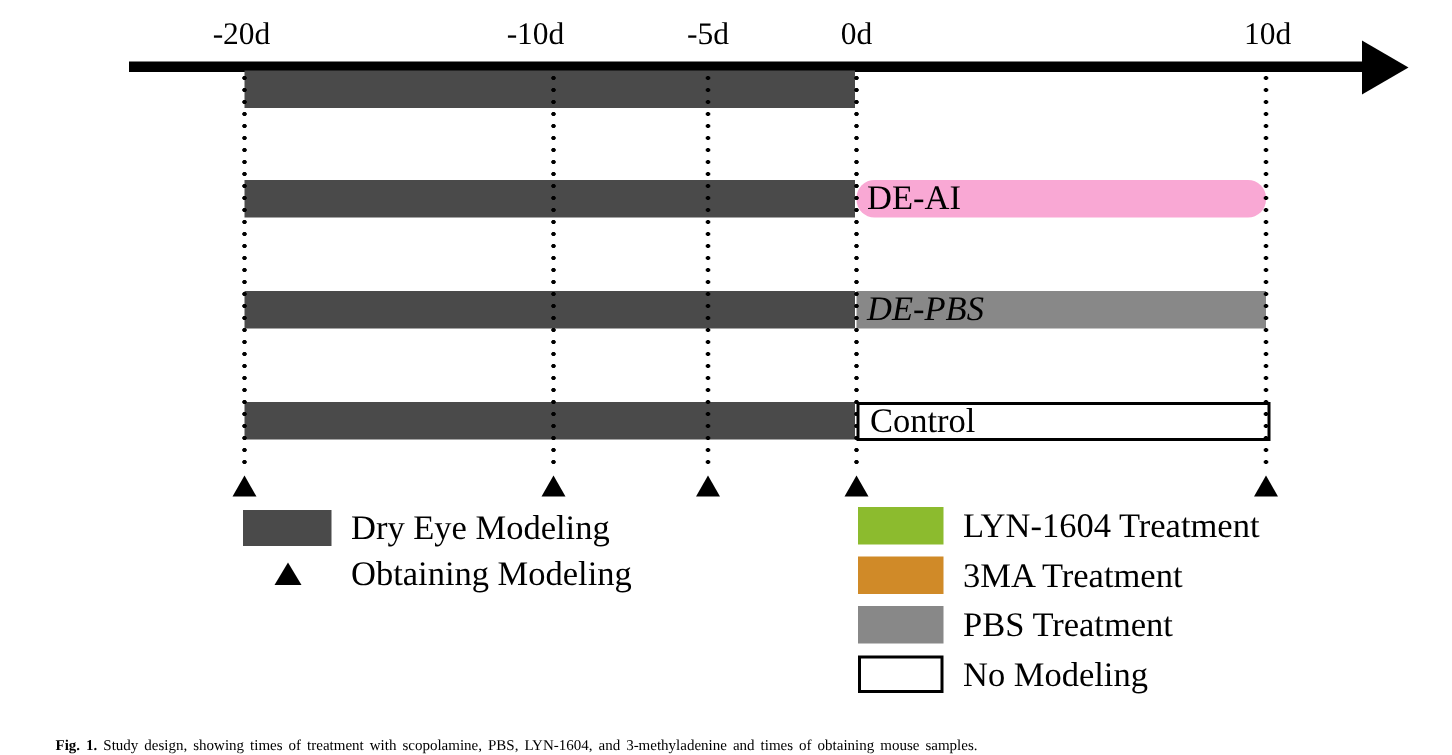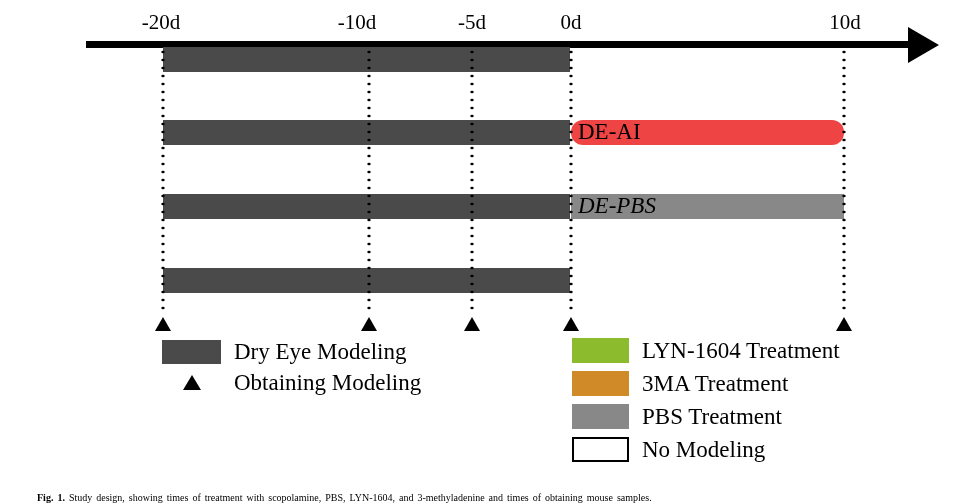--- a/index.html
+++ b/index.html
@@ -136,30 +136,33 @@
 
   <div class="dotline" style="left:139px"></div>
   <div class="dotline" style="left:345px"></div>
   <div class="dotline" style="left:448px"></div>
   <div class="dotline" style="left:547px"></div>
   <div class="dotline" style="left:820px"></div>
 
   <div class="bar modeling" style="top: 47px; background-color: rgb(74, 74, 74);"></div>
 
   <div class="bar modeling" style="top: 120px; background-color: rgb(74, 74, 74);"></div>
-  <div class="bar treatment" style="top: 120px; background-color: #ef4444; border-radius: 12px;">
+  <div class="bar treatment" style="top: 120px; background-color: #f9a8d4; border-radius: 12px;">
     <span class="bar-label">DE-AI</span>
   </div>
 
   <div class="bar modeling" style="top: 194px; background-color: rgb(74, 74, 74);"></div>
   <div class="bar treatment" style="top: 194px; background-color: rgb(136, 136, 136); font-style: italic;">
     <span class="bar-label">DE-PBS</span>
   </div>
 
   <div class="bar modeling" style="top: 268px; background-color: rgb(74, 74, 74);"></div>
+  <div class="bar treatment outlined" style="top:268px">
+    <span class="bar-label">Control</span>
+  </div>
 
   <div class="sample-tri" style="left:139px"></div>
   <div class="sample-tri" style="left:345px"></div>
   <div class="sample-tri" style="left:448px"></div>
   <div class="sample-tri" style="left:547px"></div>
   <div class="sample-tri" style="left:820px"></div>
 
   <div class="legend-left">
     <div class="swatch" style="top: 340px; background-color: rgb(74, 74, 74);"></div>
     <div class="legend-label" style="top:339px">Dry Eye Modeling</div>

